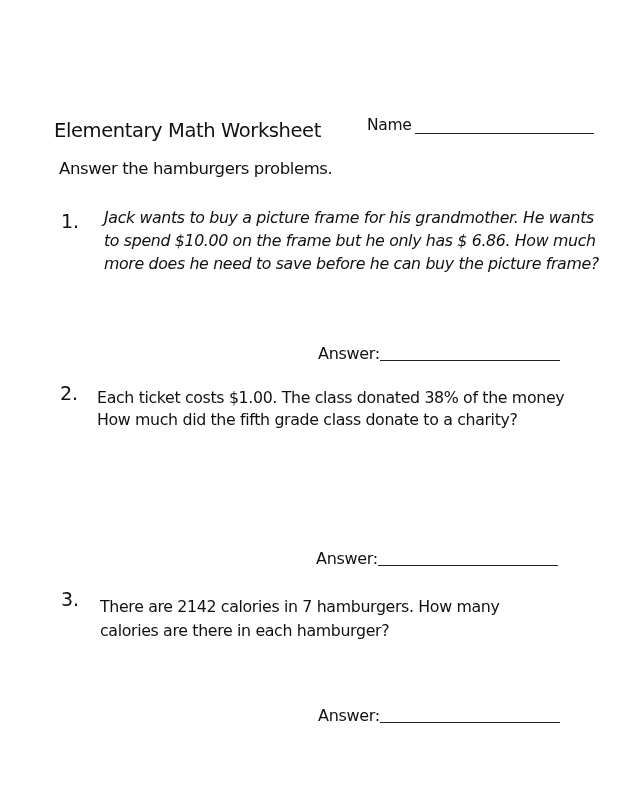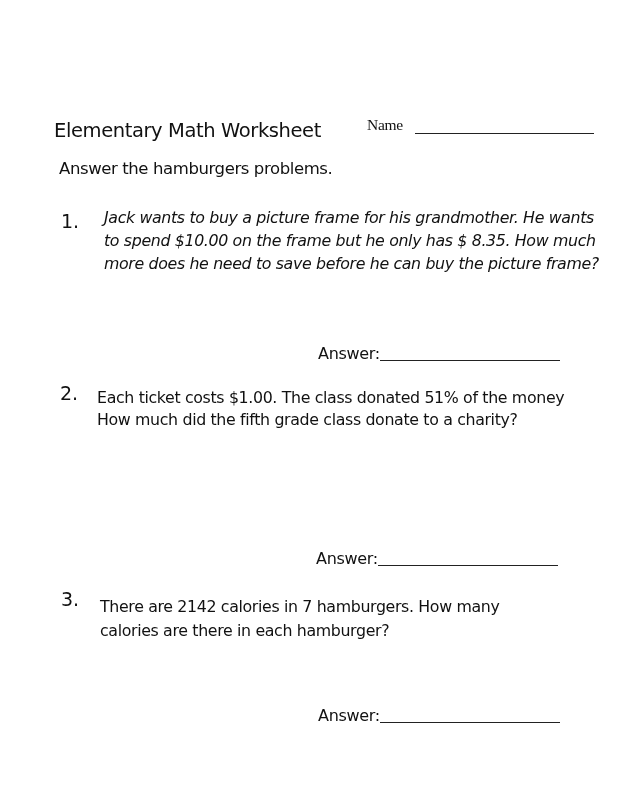--- a/index.html
+++ b/index.html
@@ -1,51 +1,51 @@
 <!DOCTYPE html>
 <html><head>
   <meta charset="utf-8">
   <style>
     html, body { margin: 0; padding: 0; background: #ffffff; }
     body { width: 618px; height: 800px; position: relative; overflow: hidden;
       font-family: "DejaVu Sans", sans-serif; color: #111; }
     .abs { position: absolute; white-space: nowrap; }
     .title { left: 54px; top: 119px; font-size: 19.5px; letter-spacing: -0.4px; }
-    .name-label { left: 367px; top: 116px; font-size: 15.5px; letter-spacing: -0.3px; font-family: Liberation Serif, serif; }
+    .name-label { left: 367px; top: 116px; font-size: 15.5px; letter-spacing: -0.3px; }
     .name-line { left: 415px; top: 133px; width: 179px; border-bottom: 1.2px solid #222; }
     .subtitle { left: 59px; top: 159px; font-size: 16.5px; letter-spacing: -0.4px; }
     .qnum { font-size: 19px; }
     .qtext { font-size: 15.8px; line-height: 23px; letter-spacing: -0.35px; }
     .qtext div { white-space: nowrap; }
     .answer { font-size: 16px; letter-spacing: -0.3px; }
     .answer-line { border-bottom: 1.2px solid #222; }
   </style>
 </head>
 <body>
 
 <div class="abs title">Elementary Math Worksheet</div>
 <div class="abs name-label">Name</div>
 <div class="abs name-line"></div>
 <div class="abs subtitle">Answer the hamburgers problems.</div>
 
 <div>
   <div class="abs qnum" style="left:61px; top:210px;">1.</div>
   <div class="abs qtext" style="left:104px; top:206px;font-style:italic;">
     <div>Jack wants to buy a picture frame for his grandmother.  He wants</div>
-    <div>to spend $10.00 on the frame but he only has $ 8.35. How much</div>
+    <div>to spend $10.00 on the frame but he only has $ 6.86. How much</div>
     <div>more does he need to save before he can buy the picture frame?</div>
   </div>
   <div class="abs answer" style="left:318px; top:344px;">Answer:</div>
   <div class="abs answer-line" style="left:380px; top:360px; width:180px;"></div>
 </div>
 
 <div>
   <div class="abs qnum" style="left:60px; top:382px;">2.</div>
   <div class="abs qtext" style="left:97px; top:387px; line-height:22.3px;">
-    <div>Each ticket costs $1.00.  The class donated 51% of the money</div>
+    <div>Each ticket costs $1.00.  The class donated 38% of the money</div>
     <div>How much did the fifth grade class donate to a charity?</div>
   </div>
   <div class="abs answer" style="left:316px; top:549px;">Answer:</div>
   <div class="abs answer-line" style="left:378px; top:565px; width:180px;"></div>
 </div>
 
 <div>
   <div class="abs qnum" style="left:61px; top:588px;">3.</div>
   <div class="abs qtext" style="left:100px; top:595px; line-height:23.5px;">
     <div>There are 2142 calories in 7 hamburgers.  How many</div>

